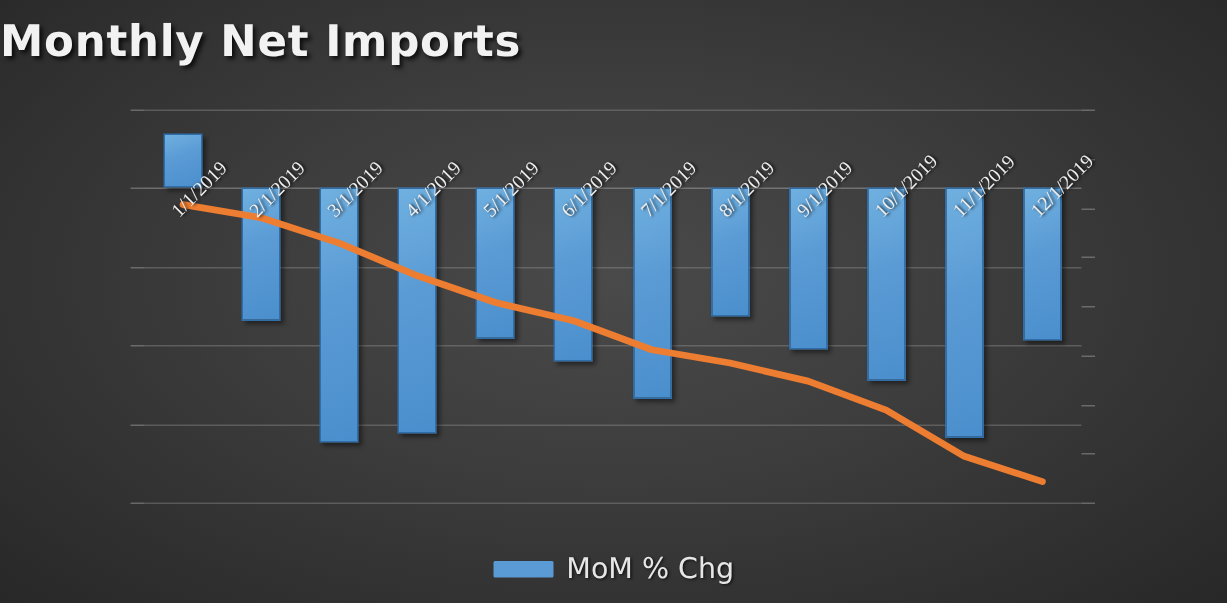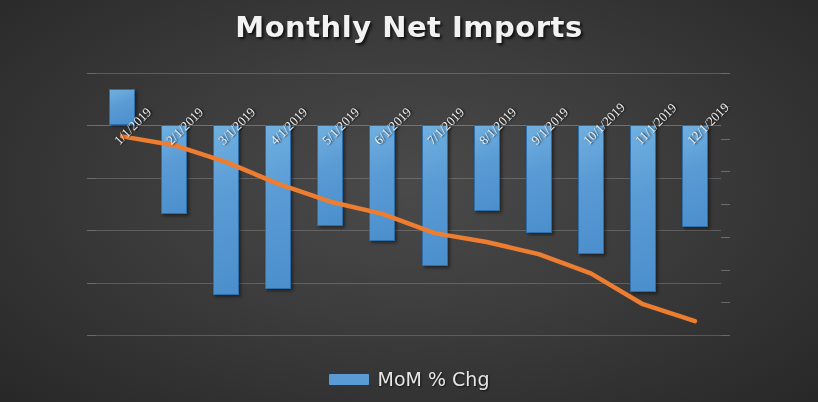--- a/index.html
+++ b/index.html
@@ -9,21 +9,21 @@
     background:#262626;
   }
   #chart-root{
     position:relative;width:818px;height:402px;
     background:
       radial-gradient(ellipse 78% 86% at 50% 46%, #4a4a4a 0%, #3d3d3d 38%, #333333 62%, #2a2a2a 84%, #232323 100%);
   }
   
   #chart-title{
     position:absolute;left:0;right:0;top:10px;
-    text-align:center;
+    text-align:left;
     font-size:29px;font-weight:bold;
     letter-spacing:.5px;
     color:#f2f2f2;
     text-shadow:2px 2px 3px rgba(0,0,0,.75);
     font-family:"DejaVu Sans", sans-serif;
   }
   
   #plot{
     position:absolute;
     left:96px;top:73px;width:625px;height:262px;

